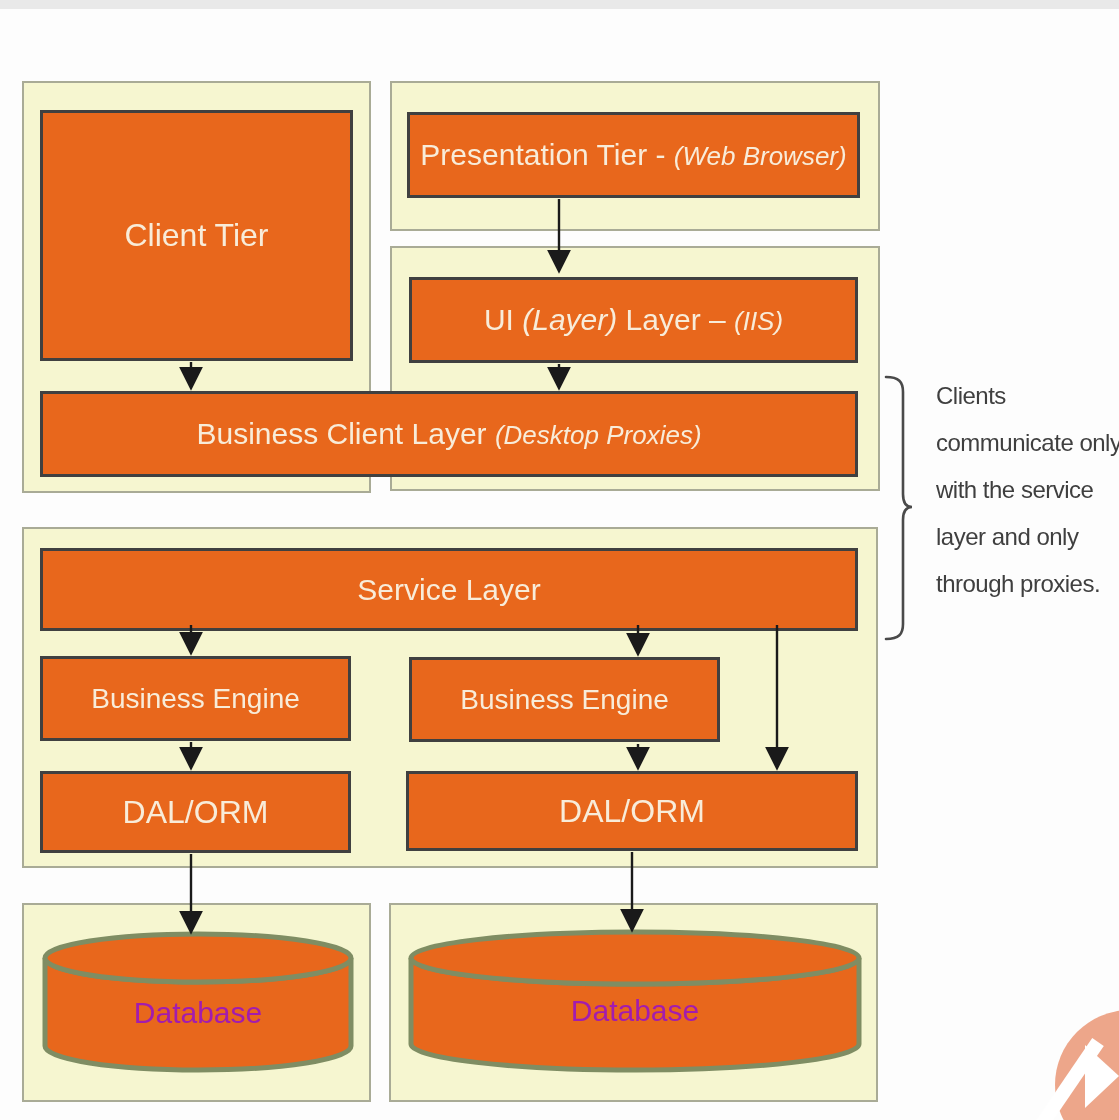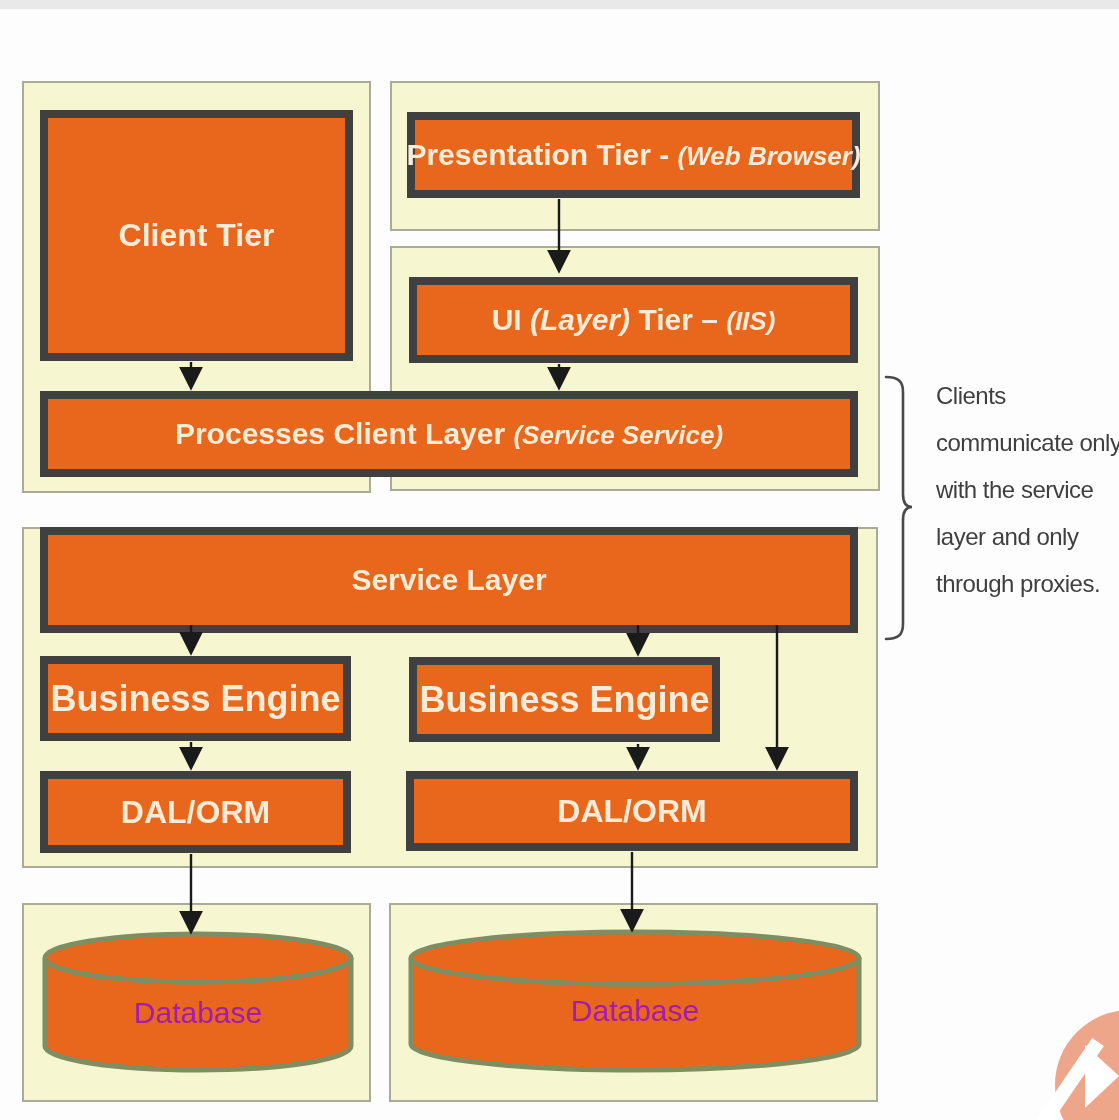--- a/index.html
+++ b/index.html
@@ -5,27 +5,27 @@
   html,body{margin:0;padding:0;background:#ffffff;}
   #canvas{
     position:relative;width:1119px;height:1120px;background:#fdfdfd;
     overflow:hidden;font-family:"Liberation Sans", sans-serif;
   }
   .top-strip{position:absolute;left:0;top:0;width:1119px;height:9px;background:#e9e9e9;}
   .panel{
     position:absolute;background:#f6f6d0;border:2px solid #a9ab96;box-sizing:border-box;z-index:1;
   }
   .obox{
-    position:absolute;background:#e8671c;border:8px solid #404040;box-sizing:border-box;z-index:2;
+    position:absolute;background:#e8671c;border:3px solid #404040;box-sizing:border-box;z-index:2;
     display:flex;align-items:center;justify-content:center;flex-direction:column;
-    color:#f8ecd9;text-align:center;font-weight:bold;
+    color:#f8ecd9;text-align:center;
   }
   .it{font-style:italic;}
   .t30{font-size:30px;}
-  .t28{font-size:36px;}
+  .t28{font-size:28px;}
   .t32{font-size:32px;}
   .sub-italic{font-style:italic;font-size:25px;line-height:40px;white-space:pre-line;margin-top:8px;}
   .small-paren{font-size:26px;}
   .row{white-space:pre;}
   .annotation{
     position:absolute;left:936px;top:372px;color:#3f3f3f;font-size:24px;line-height:47px;
     letter-spacing:-0.5px;white-space:pre;z-index:3;
   }
   .dblabel{
     position:absolute;color:#a21caf;font-size:30px;text-align:center;z-index:3;
@@ -50,28 +50,28 @@
 
   <div class="obox" style="left:40px;top:110px;width:313px;height:251px;">
     <div class="t32">Client Tier</div>
   </div>
 
   <div class="obox" style="left:407px;top:112px;width:453px;height:86px;">
     <div class="row t30"><span>Presentation Tier - </span><span class="it small-paren">(Web Browser)</span></div>
   </div>
 
   <div class="obox" style="left:409px;top:277px;width:449px;height:86px;">
-    <div class="row t30"><span>UI </span><span class="it">(Layer)</span><span> Tier – </span><span class="it small-paren">(IIS)</span></div>
+    <div class="row t30"><span>UI </span><span class="it">(Layer)</span><span> Layer – </span><span class="it small-paren">(IIS)</span></div>
   </div>
 
   <div class="obox" style="left:40px;top:391px;width:818px;height:86px;">
-    <div class="row t30"><span>Processes Client Layer </span><span class="it small-paren">(Service Service)</span></div>
+    <div class="row t30"><span>Business Client Layer </span><span class="it small-paren">(Desktop Proxies)</span></div>
   </div>
 
-  <div class="obox" style="left:40px;top:527px;width:818px;height:106px;justify-content:center;">
+  <div class="obox" style="left:40px;top:548px;width:818px;height:83px;justify-content:center;">
     <div class="t30">Service Layer</div>
   </div>
 
   <div class="obox" style="left:40px;top:656px;width:311px;height:85px;">
     <div class="t28">Business Engine</div>
   </div>
 
   <div class="obox" style="left:409px;top:657px;width:311px;height:85px;">
     <div class="t28">Business Engine</div>
   </div>

